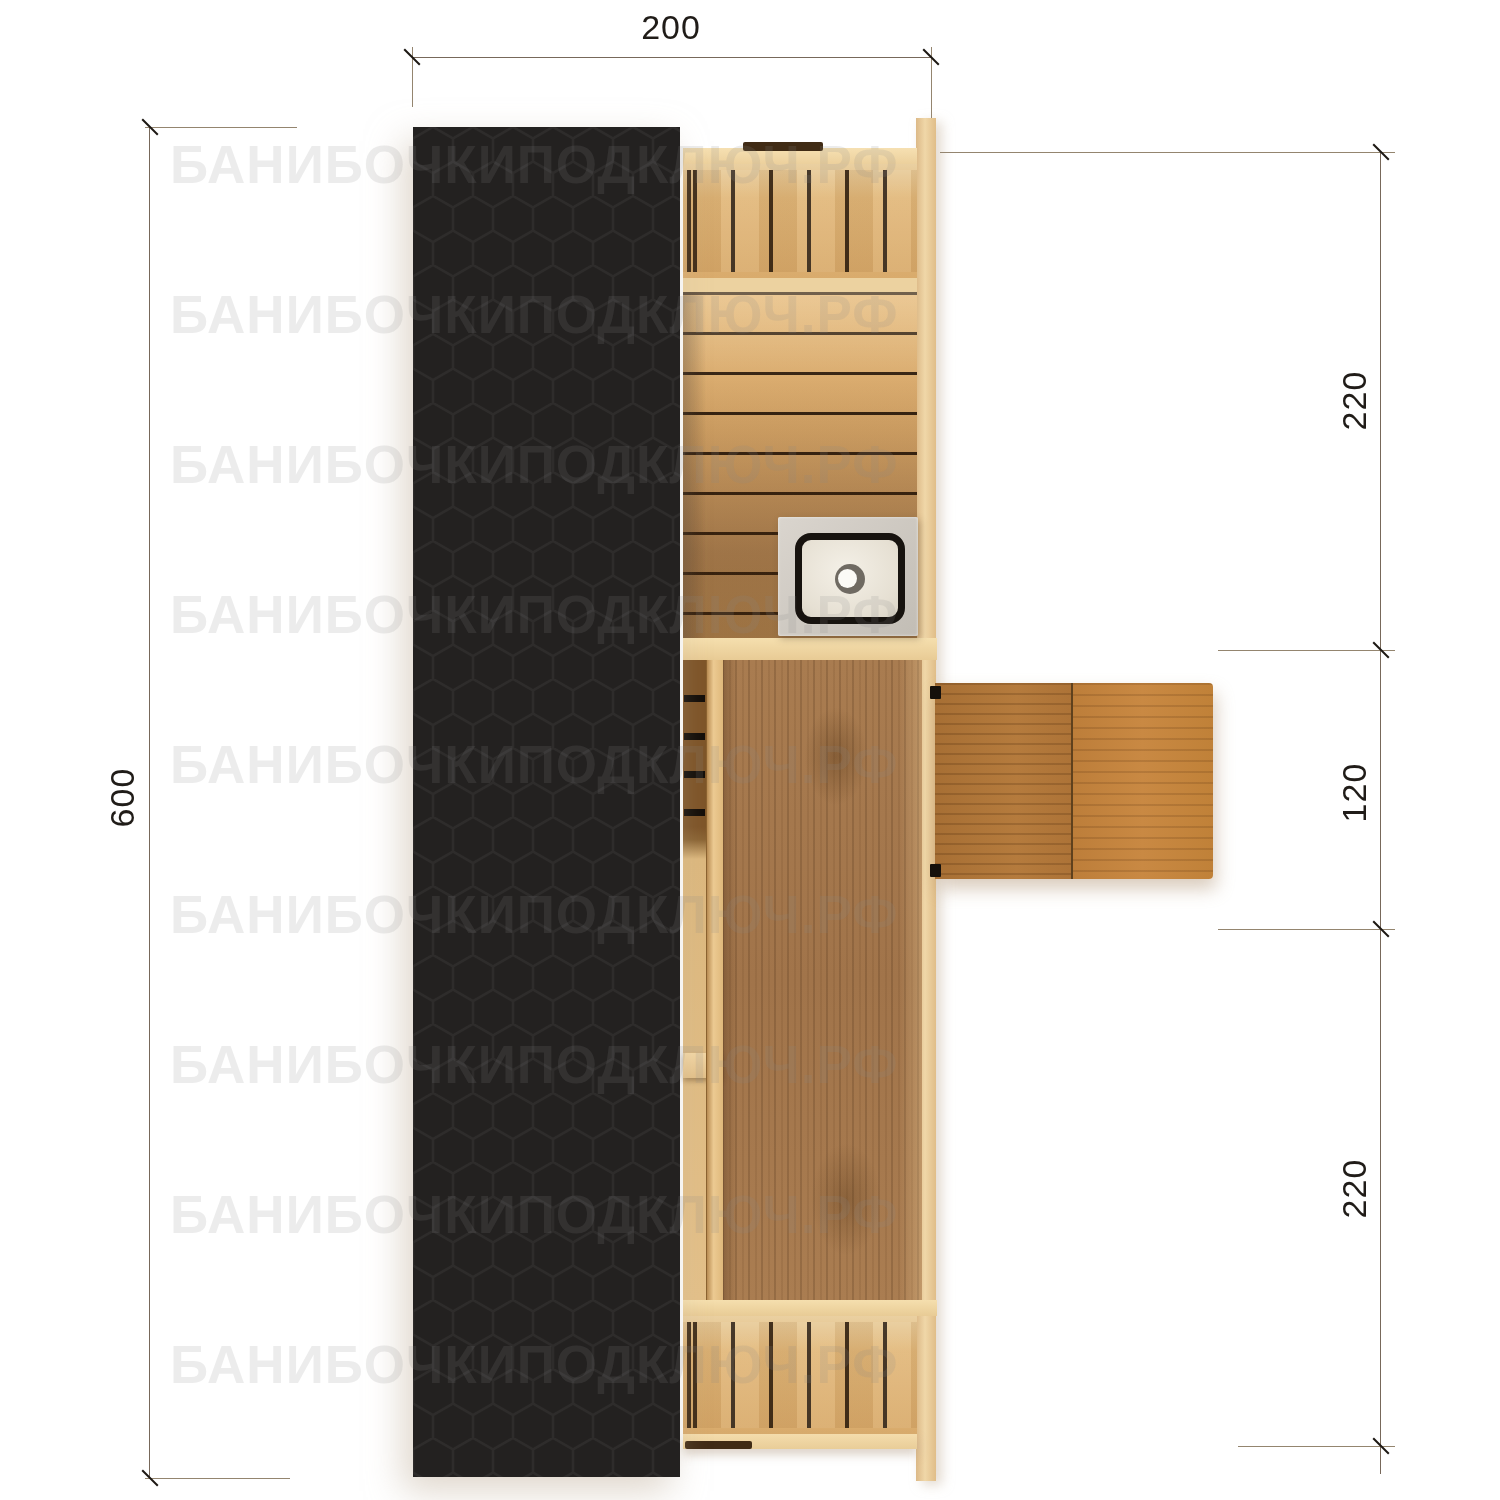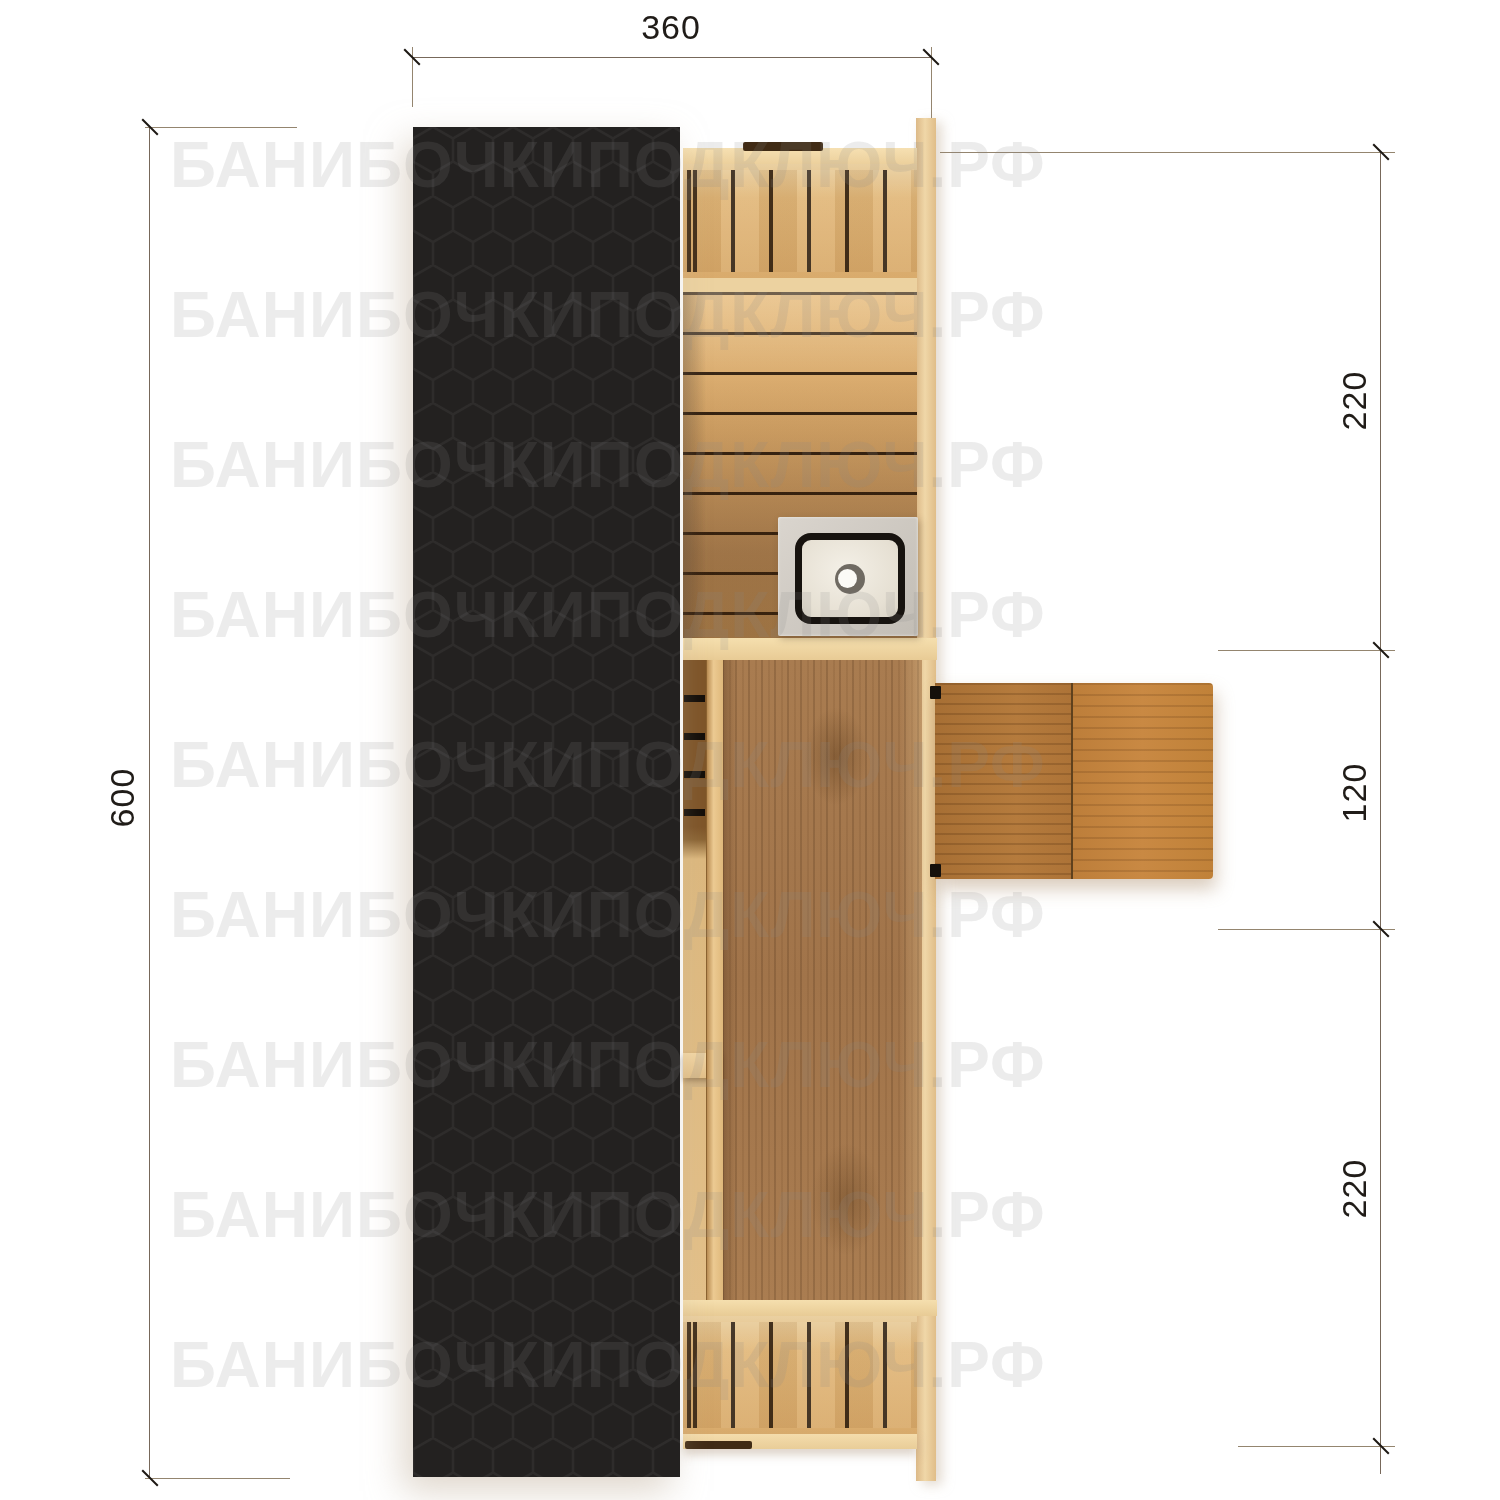--- a/index.html
+++ b/index.html
@@ -3,21 +3,21 @@
 <meta charset="utf-8">
 <style>
   html,body{margin:0;padding:0;background:#ffffff;}
   #canvas{
     position:relative;width:1500px;height:1500px;overflow:hidden;
     background:#ffffff;font-family:"Liberation Sans",sans-serif;
   }
   
   .wm-row{
     position:absolute;left:170px;height:100px;line-height:100px;
-    font-size:64px;font-weight:bold;letter-spacing:1px;white-space:nowrap;
+    font-size:53px;font-weight:bold;letter-spacing:1px;white-space:nowrap;
     color:rgba(136,136,136,0.16);z-index:60;pointer-events:none;
     font-family:"Liberation Sans",sans-serif;
   }
   .dline{position:absolute;background:#77685a;z-index:40;}
   .extline{position:absolute;background:#94856f;z-index:40;}
   .tick{position:absolute;width:22px;height:2px;background:#1d1813;transform:rotate(45deg);z-index:41;}
   .dimlabel{
     position:absolute;width:120px;text-align:center;font-size:34px;letter-spacing:1px;
     color:#201c18;z-index:42;font-family:"Liberation Sans",sans-serif;
   }
@@ -159,21 +159,21 @@
     <div class="half-r"></div>
   </div>
   <div class="hinge" style="top:686px;"></div>
   <div class="hinge" style="top:864px;"></div>
 
   <div class="extline" style="left:412px;top:47px;width:1px;height:60px;"></div>
   <div class="extline" style="left:931px;top:47px;width:1px;height:71px;"></div>
   <div class="dline" style="left:412px;top:57px;width:519px;height:1px;"></div>
   <div class="tick" style="left:401px;top:56px;"></div>
   <div class="tick" style="left:920px;top:56px;"></div>
-  <div class="dimlabel" style="left:611px;top:8px;">360</div>
+  <div class="dimlabel" style="left:611px;top:8px;">200</div>
 
   <div class="extline" style="left:145px;top:127px;width:152px;height:1px;"></div>
   <div class="extline" style="left:145px;top:1478px;width:145px;height:1px;"></div>
   <div class="dline" style="left:149px;top:127px;width:1px;height:1351px;"></div>
   <div class="tick" style="left:139px;top:126px;"></div>
   <div class="tick" style="left:139px;top:1477px;"></div>
   <div class="dimlabel vert" style="left:62px;top:778px;">600</div>
 
   <div class="extline" style="left:940px;top:152px;width:455px;height:1px;"></div>
   <div class="extline" style="left:1218px;top:650px;width:177px;height:1px;"></div>

